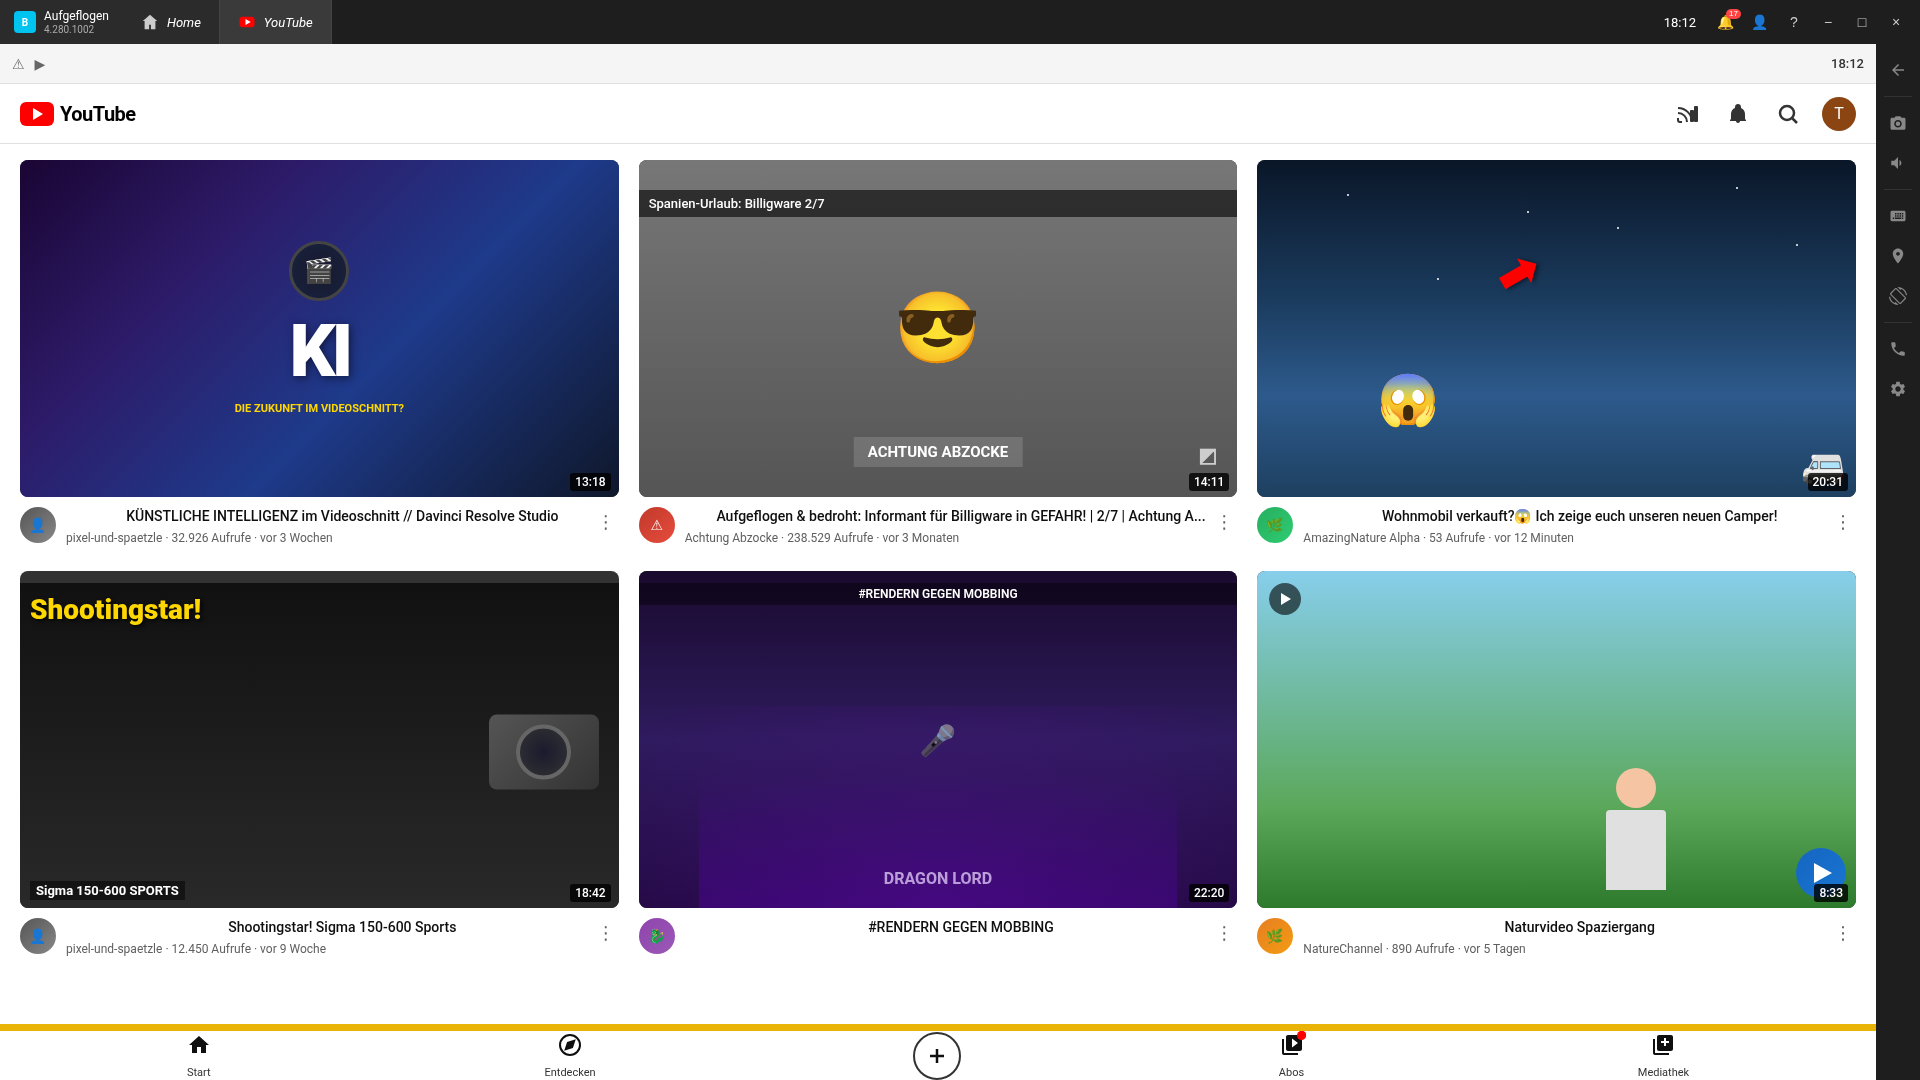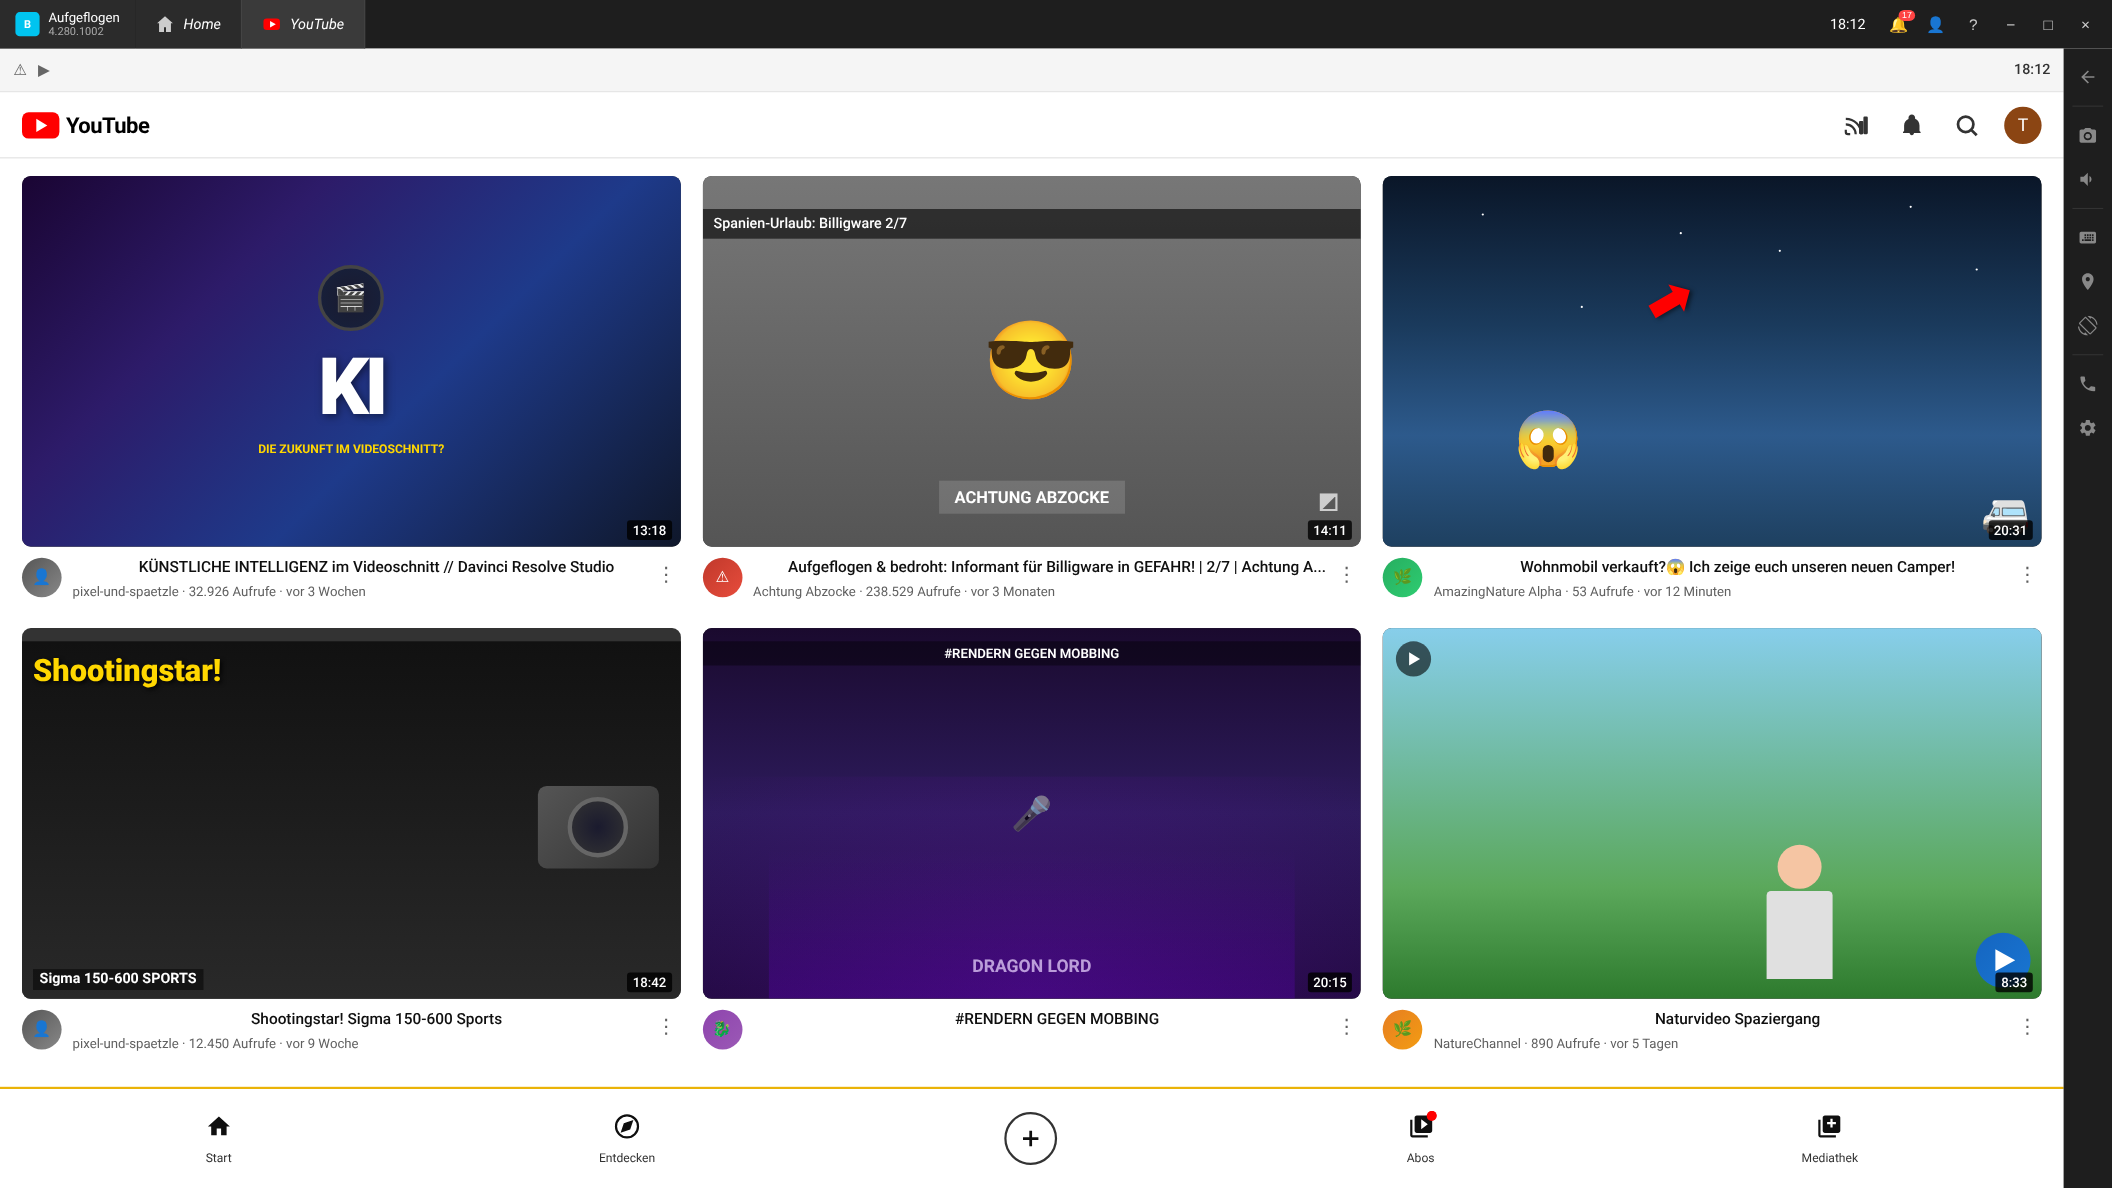--- a/index.html
+++ b/index.html
@@ -452,23 +452,23 @@
       color: #606060;
       padding: 4px;
     }
 
     
     .yt-bottom-nav {
       position: absolute;
       bottom: 0;
       left: 0;
       right: 0;
-      height: 92px;
+      height: 56px;
       background: #fff;
-      border-top: 2px solid #eab308;
+      border-top: 7px solid #eab308;
       display: flex;
       align-items: center;
       justify-content: space-around;
       padding: 0 20px;
       z-index: 10;
     }
     .nav-item {
       display: flex;
       flex-direction: column;
       align-items: center;
@@ -819,21 +819,21 @@
       <div class="video-card">
         <div class="video-thumb">
           <div class="video-thumb-inner thumb-5" style="position:relative;overflow:hidden;">
             <div class="purple-lights"></div>
             <div class="thumb-5-label" style="position:absolute;top:12px;left:0;right:0;text-align:center;color:white;font-size:12px;font-weight:600;background:rgba(0,0,0,0.4);padding:4px;">#RENDERN GEGEN MOBBING</div>
             <div class="stage-text">DRAGON LORD</div>
 
             <div style="position:absolute;bottom:0;left:10%;width:80%;height:40%;background:linear-gradient(180deg,transparent,rgba(100,0,200,0.3));pointer-events:none;"></div>
             <div style="position:absolute;top:50%;left:50%;transform:translate(-50%,-50%);font-size:30px;color:#9966ff;opacity:0.7;">🎤</div>
           </div>
-          <span class="video-duration">20:15</span>
+          <span class="video-duration">22:20</span>
         </div>
         <div class="video-info">
           <div class="channel-avatar avatar-5" style="width:36px;height:36px;border-radius:50%;display:flex;align-items:center;justify-content:center;color:white;font-size:14px;flex-shrink:0;background:linear-gradient(135deg,#8e44ad,#9b59b6);">🐉</div>
           <div class="video-meta">
             <div class="video-title">#RENDERN GEGEN MOBBING</div>
           </div>
           <button class="video-more-btn">⋮</button>
         </div>
       </div>
 

